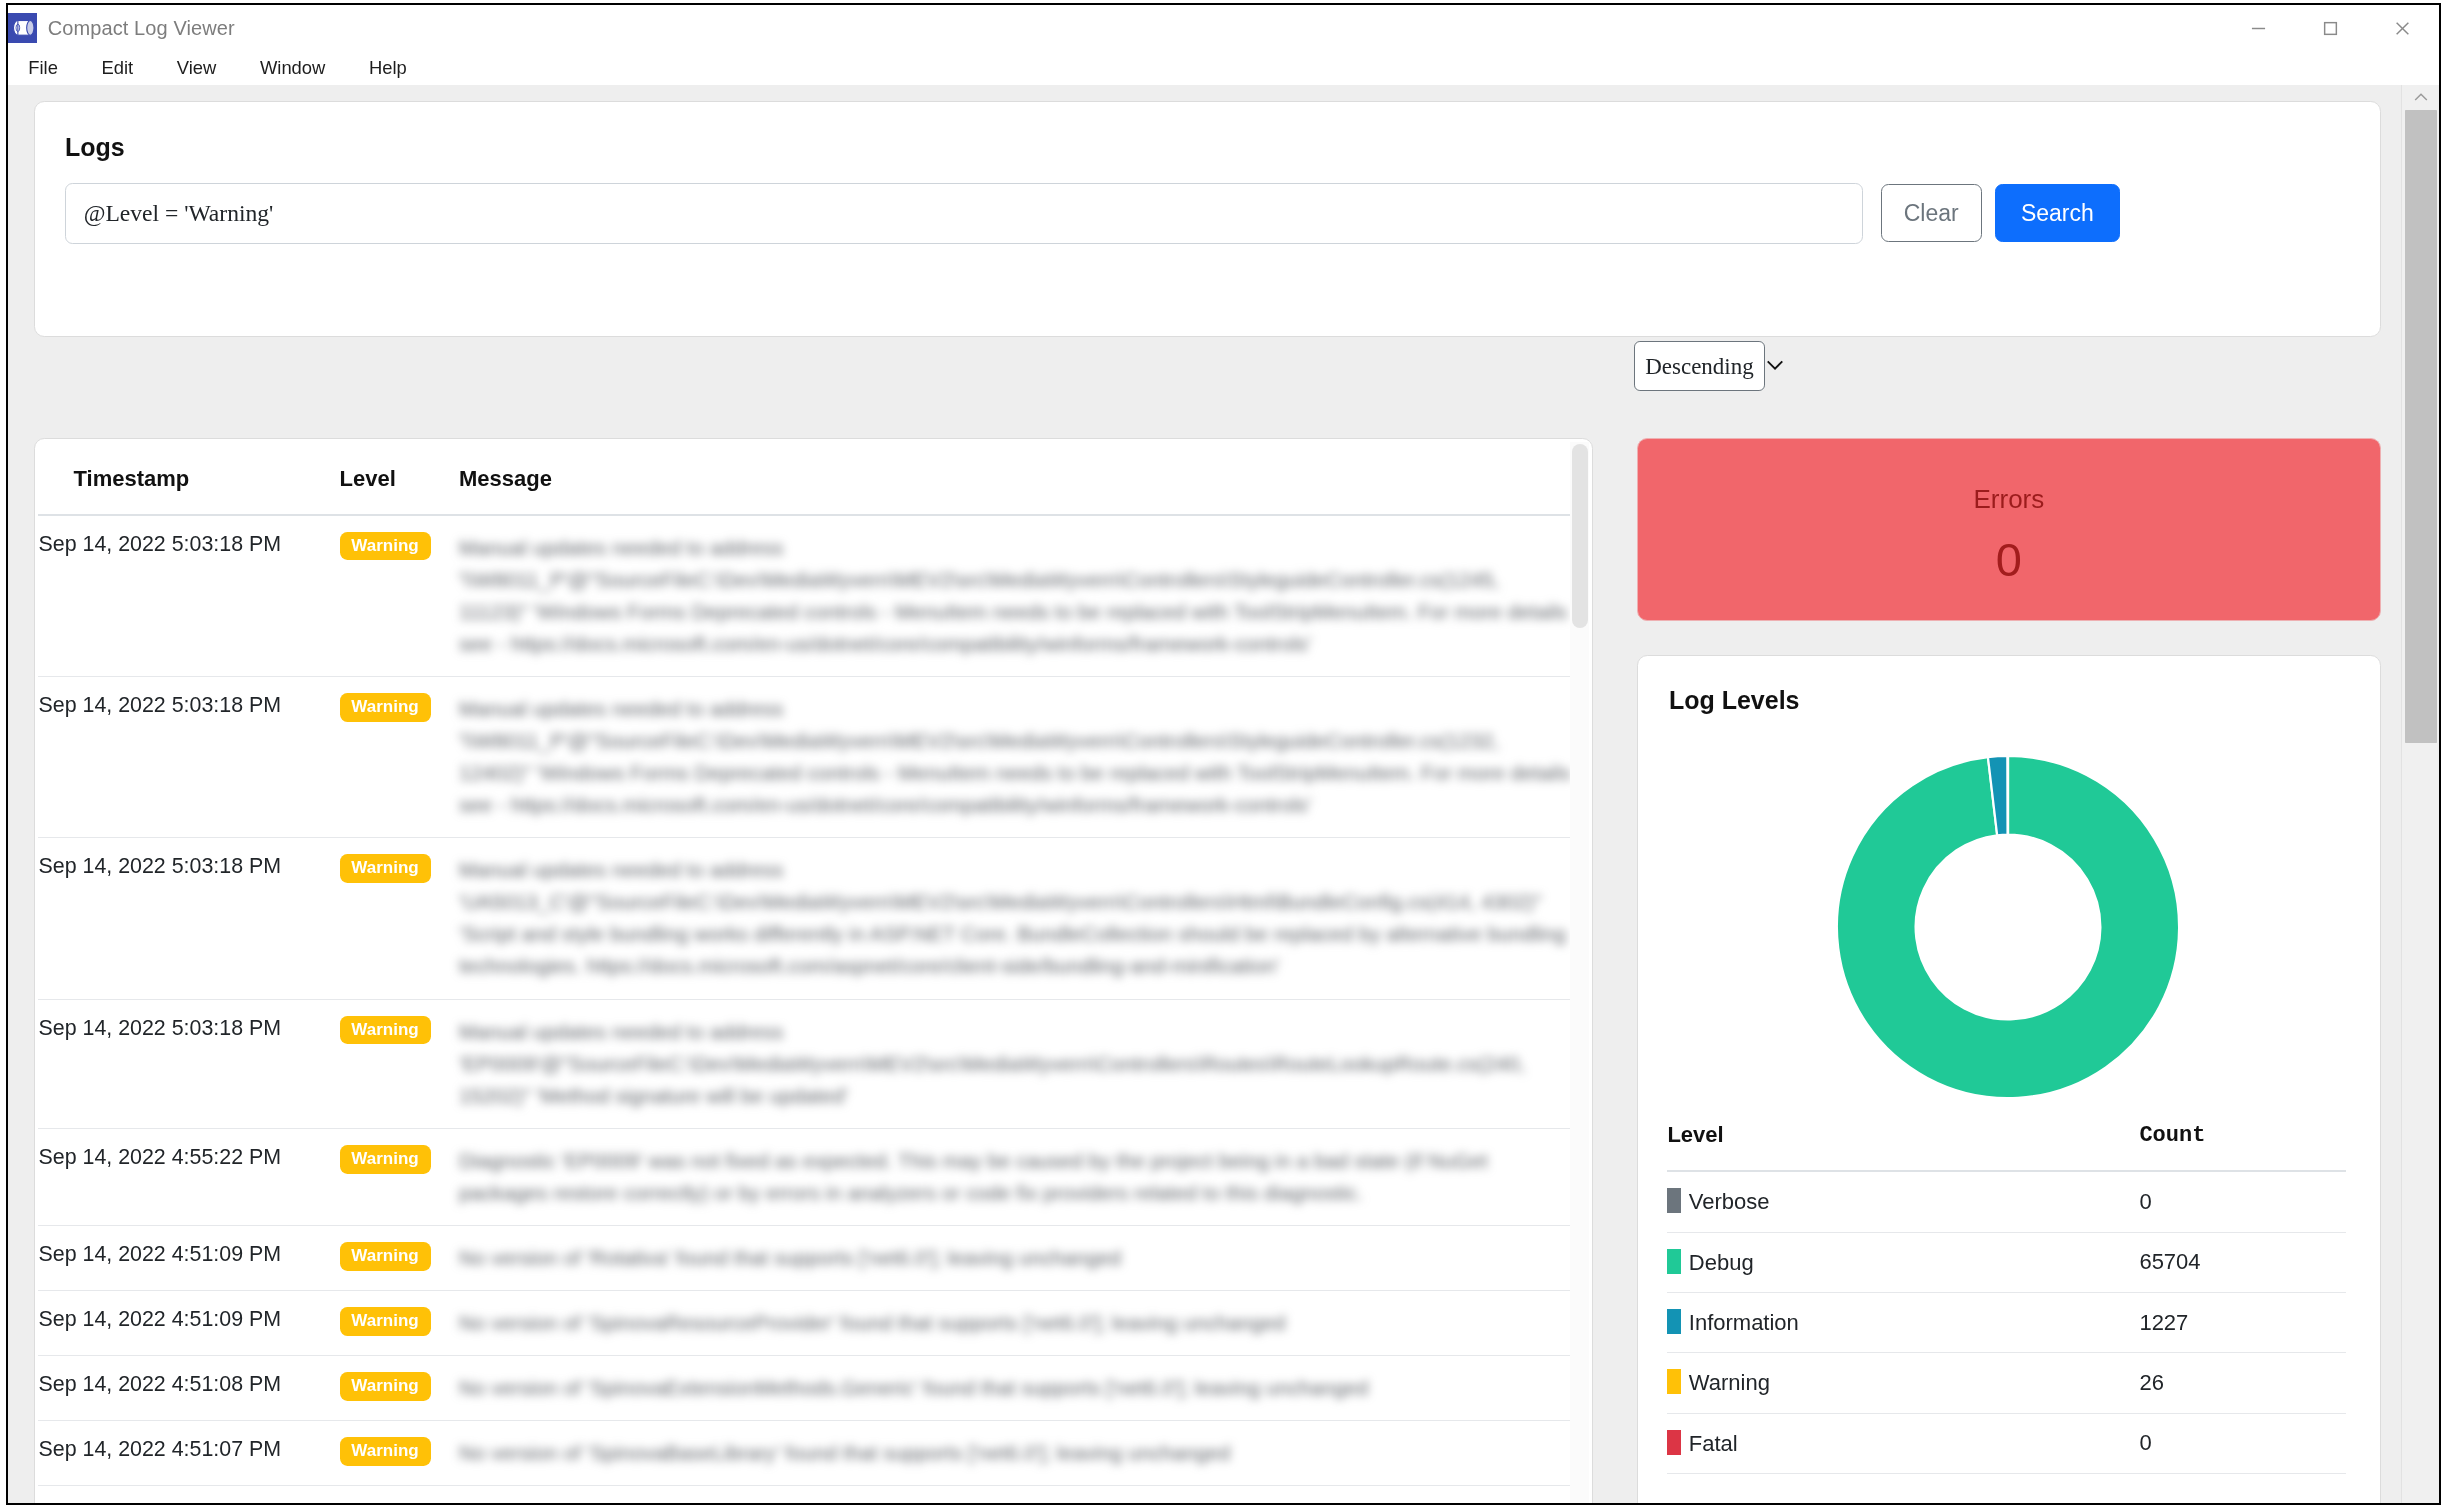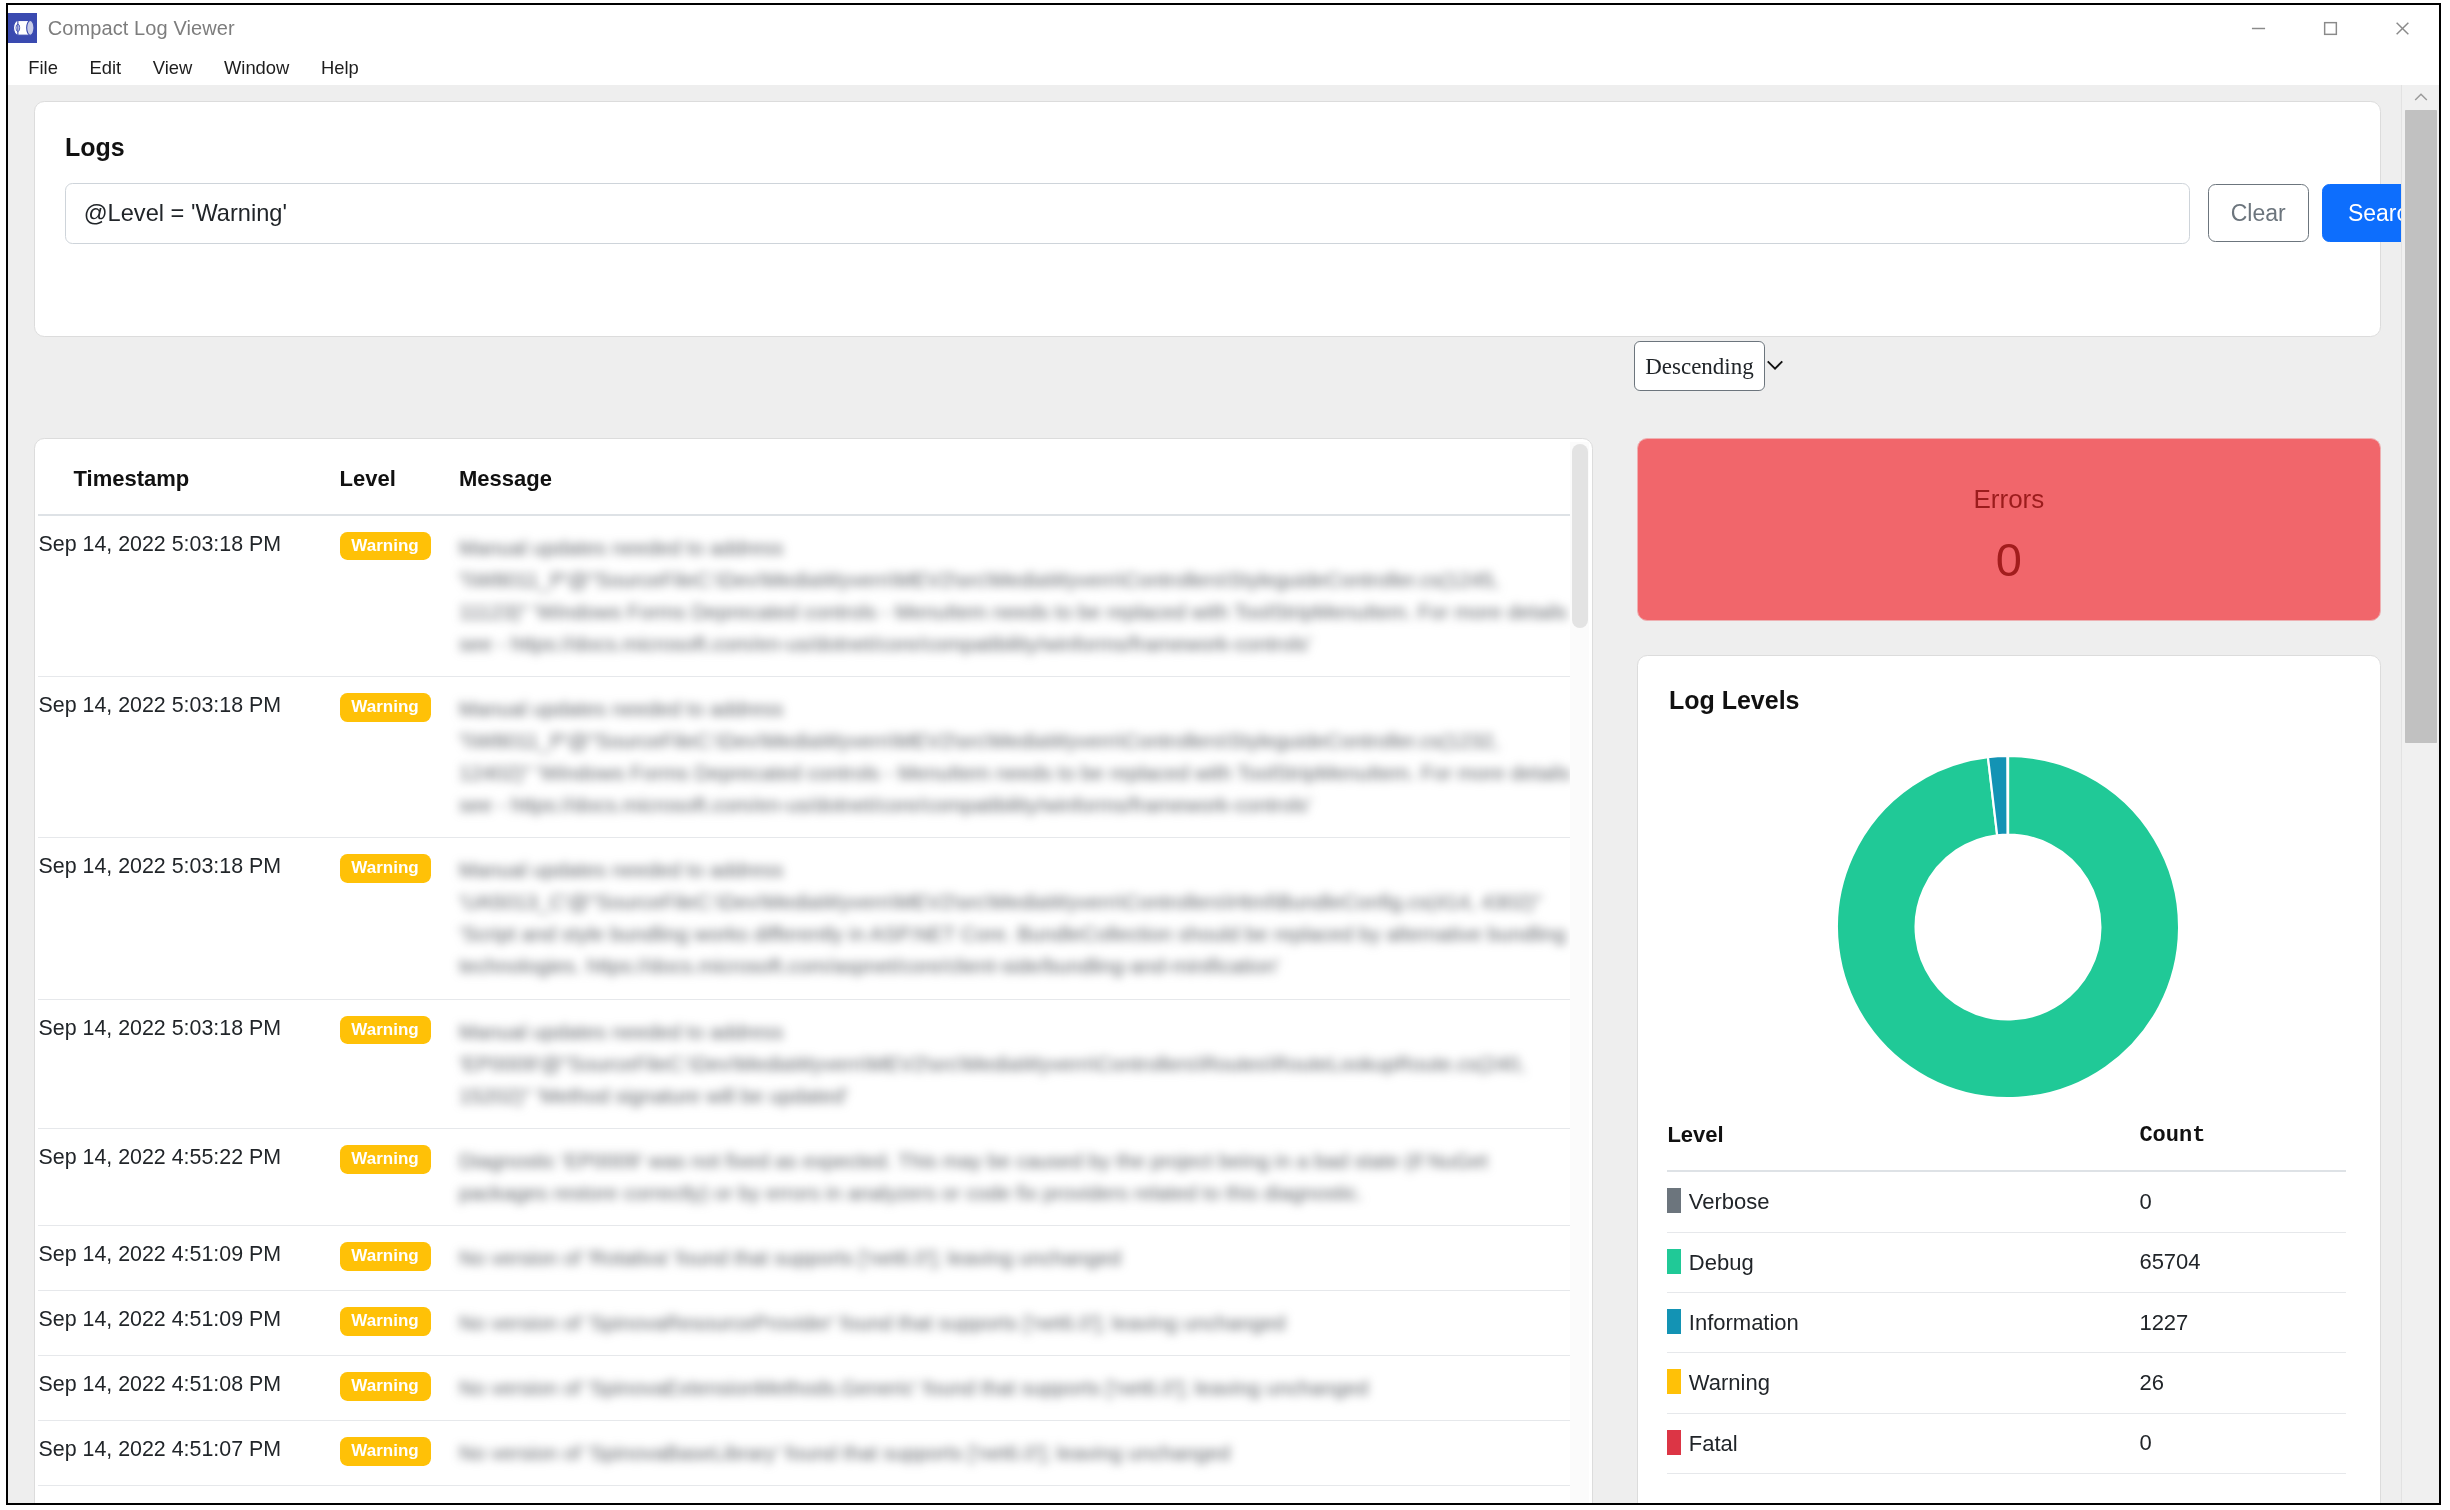--- a/index.html
+++ b/index.html
@@ -59,21 +59,21 @@
   }
   .win-btn svg { display: block; }
 
   
   .menubar {
     height: 34px;
     background: #ffffff;
     display: flex;
     align-items: center;
     padding-left: 16px;
-    gap: 11px;
+    gap: 23px;
   }
   .menu-item {
     font-size: 18.4px;
     color: #1d1d1d;
     padding: 3px 10.3px;
     cursor: default;
     white-space: nowrap;
   }
   .menu-item:first-child { padding-left: 4.4px; }
 
@@ -113,26 +113,26 @@
     margin: 31px 0 0 29.5px;
   }
   .search-row {
     display: flex;
     align-items: center;
     margin: 20.7px 0 0 29.5px;
     width: 2288px;
   }
   #search-input {
     flex: 0 0 auto;
-    width: 2125px;
+    width: 1798px;
     height: 61px;
     border: 1.5px solid #ced4da;
     border-radius: 7.4px;
     font-size: 23.6px;
-    font-family: Liberation Sans, sans-serif;
+    font-family: Liberation Serif, serif;
     color: #212529;
     padding: 0 17.7px;
     background: #ffffff;
     outline: none;
   }
   .btn {
     height: 58px;
     border-radius: 7.4px;
     font-size: 23px;
     font-family: "Liberation Sans", sans-serif;

